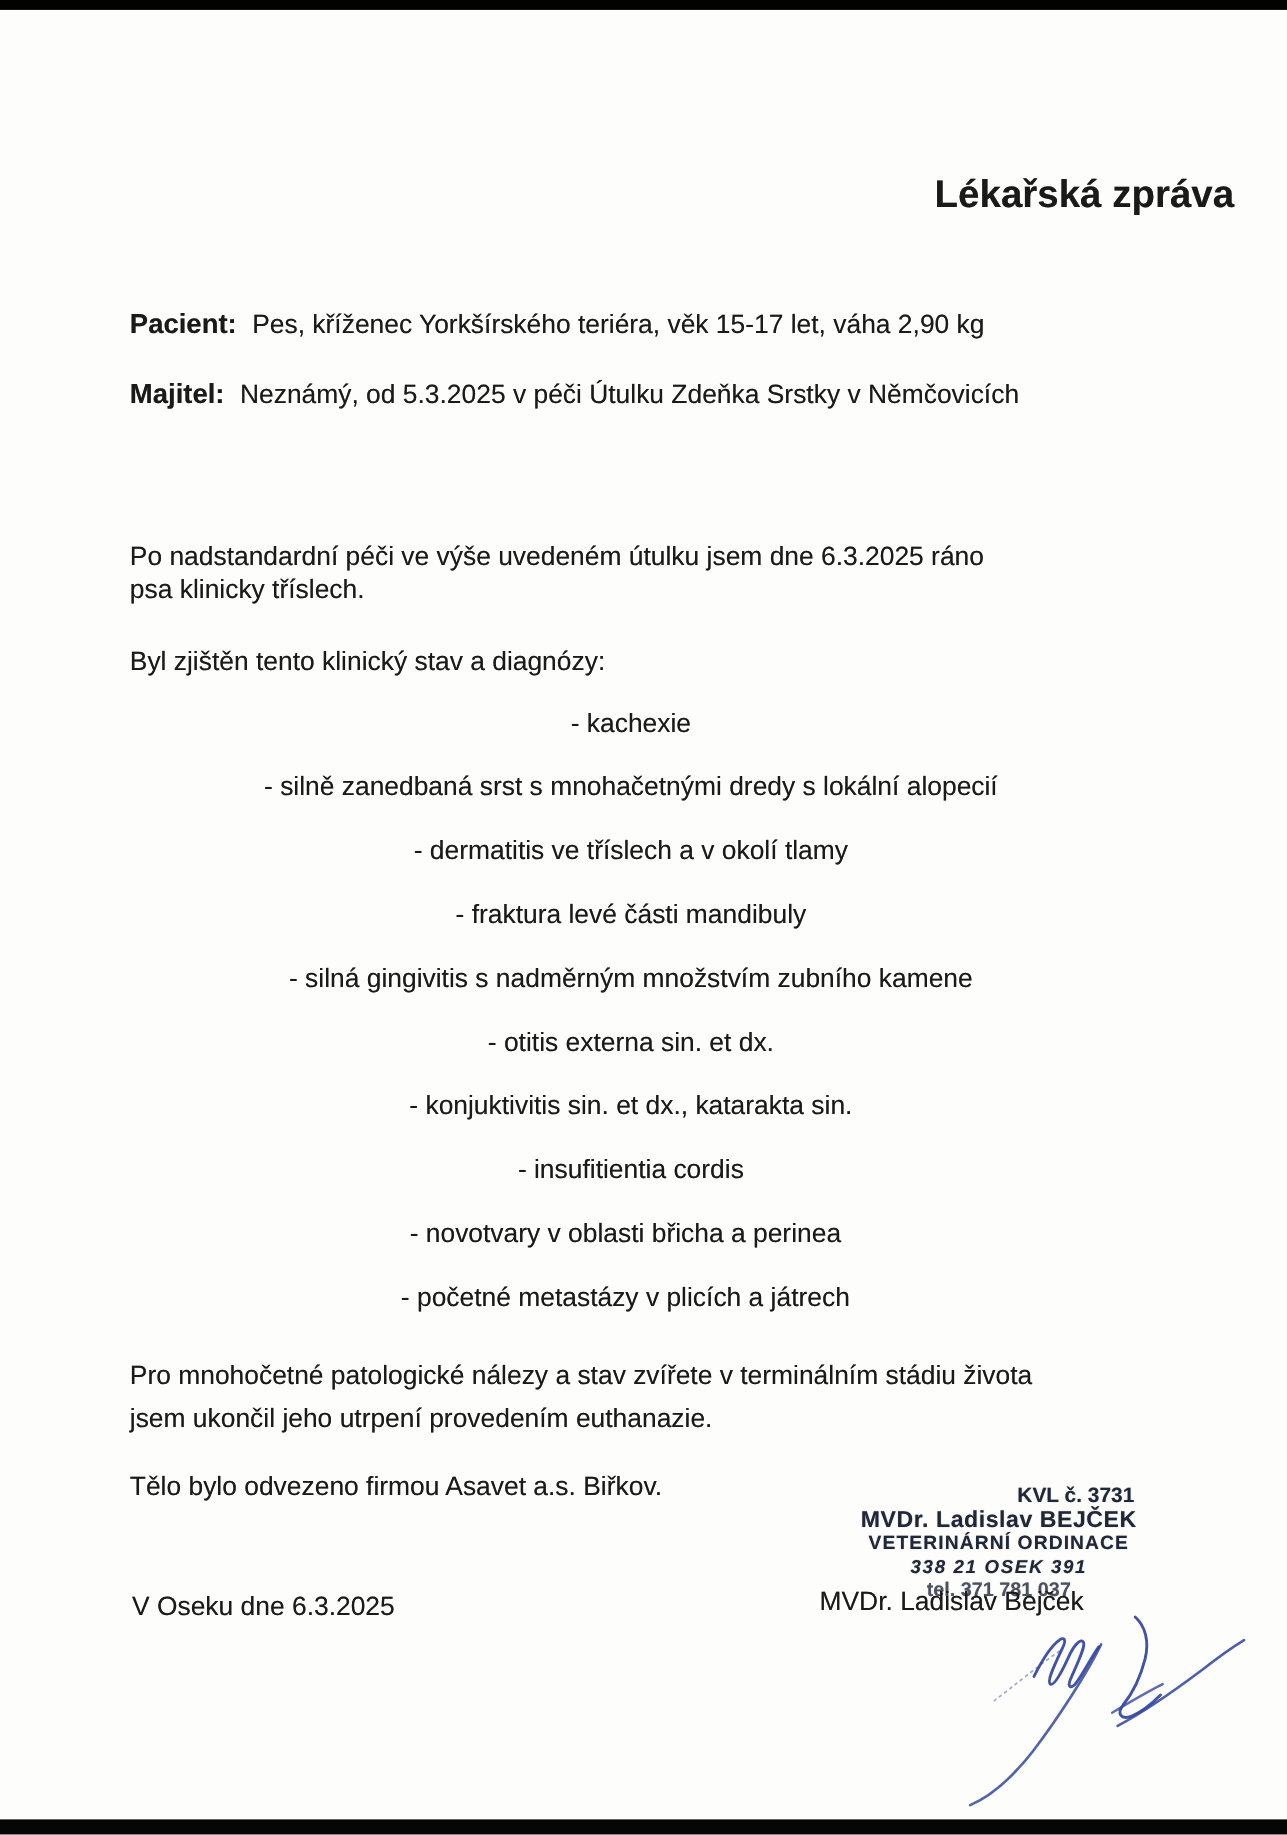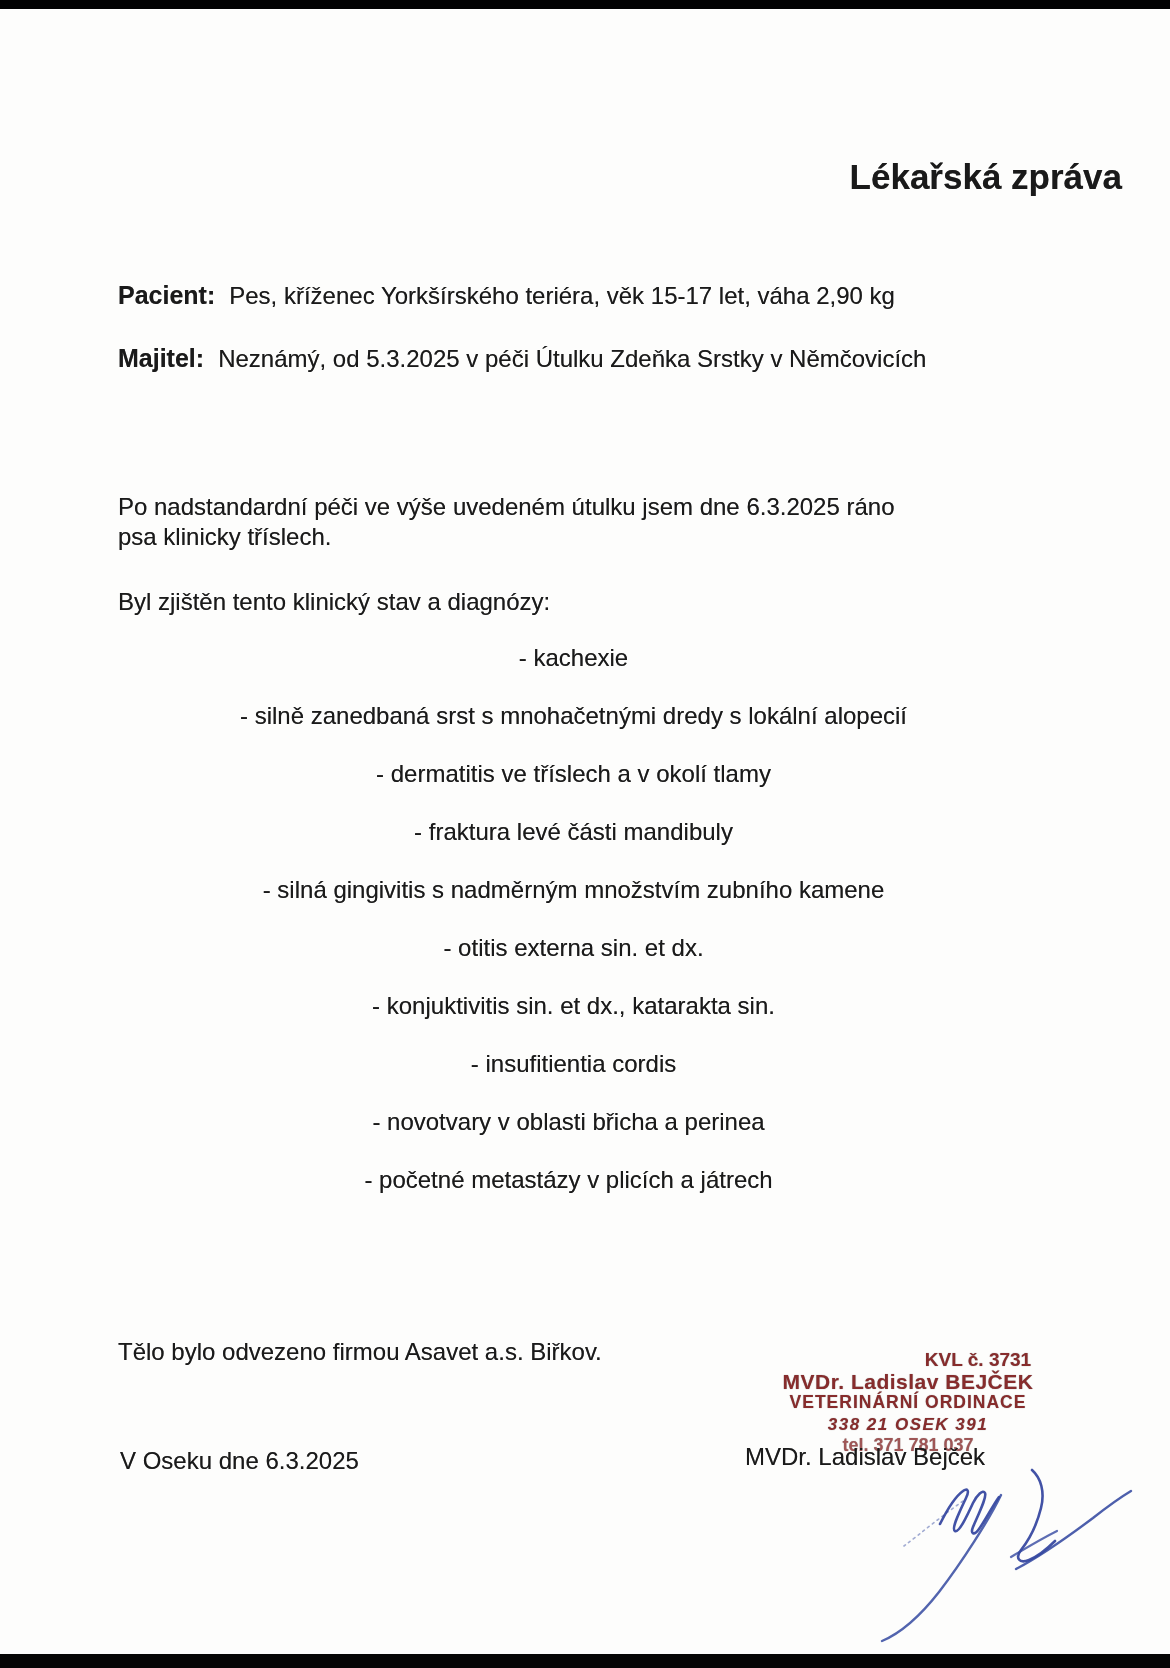--- a/index.html
+++ b/index.html
@@ -36,21 +36,21 @@
     display:flex; flex-direction:column; gap:34px;
     font-size:24px; line-height:24px; white-space:nowrap;align-items:center;
   }
   .diag-item.shift-left { margin-left:-10px; }
 
   .conclusion { position:absolute; top:1231px; left:118px; font-size:24px; line-height:39px; white-space:nowrap; }
   .body-note  { position:absolute; top:1326px; left:118px; font-size:24px; white-space:nowrap;margin-top:12px; }
 
   .vet-stamp {
     position:absolute; top:1349px; left:753px; width:310px;
-    text-align:center; font-weight:700; color:#7f1d1d;
+    text-align:center; font-weight:700; color:#0f172a;
     line-height:21.5px; opacity:0.93;
     text-shadow:0 0 1px rgba(25,25,25,0.5);
     white-space:nowrap;
   }
   .stamp-line-1 { font-size:19px;   transform:translateX(70px); }
   .stamp-line-2 { font-size:21px;   letter-spacing:0.5px; }
   .stamp-line-3 { font-size:17.5px; letter-spacing:1px; }
   .stamp-line-4 { font-size:17px;   letter-spacing:1.5px;font-style:italic; }
   .stamp-line-5 { font-size:18px; opacity:0.8; }
 
@@ -87,20 +87,24 @@
     <div class="diag-item">- dermatitis ve tříslech a v okolí tlamy</div>
     <div class="diag-item">- fraktura levé části mandibuly</div>
     <div class="diag-item">- silná gingivitis s nadměrným množstvím zubního kamene</div>
     <div class="diag-item">- otitis externa sin. et dx.</div>
     <div class="diag-item">- konjuktivitis sin. et dx., katarakta sin.</div>
     <div class="diag-item">- insufitientia cordis</div>
     <div class="diag-item shift-left">- novotvary v oblasti břicha a perinea</div>
     <div class="diag-item shift-left">- početné metastázy v plicích a játrech</div>
   </div>
 
+  <div class="conclusion doc-text">
+    <div>Pro mnohočetné patologické nálezy a stav zvířete v terminálním stádiu života</div>
+    <div>jsem ukončil jeho utrpení provedením euthanazie.</div>
+  </div>
 
   <div class="body-note doc-text">Tělo bylo odvezeno firmou Asavet a.s. Biřkov.</div>
 
   <div class="vet-stamp">
     <div class="stamp-line-1">KVL č. 3731</div>
     <div class="stamp-line-2">MVDr. Ladislav BEJČEK</div>
     <div class="stamp-line-3">VETERINÁRNÍ ORDINACE</div>
     <div class="stamp-line-4">338 21 OSEK 391</div>
     <div class="stamp-line-5">tel. 371 781 037</div>
   </div>

